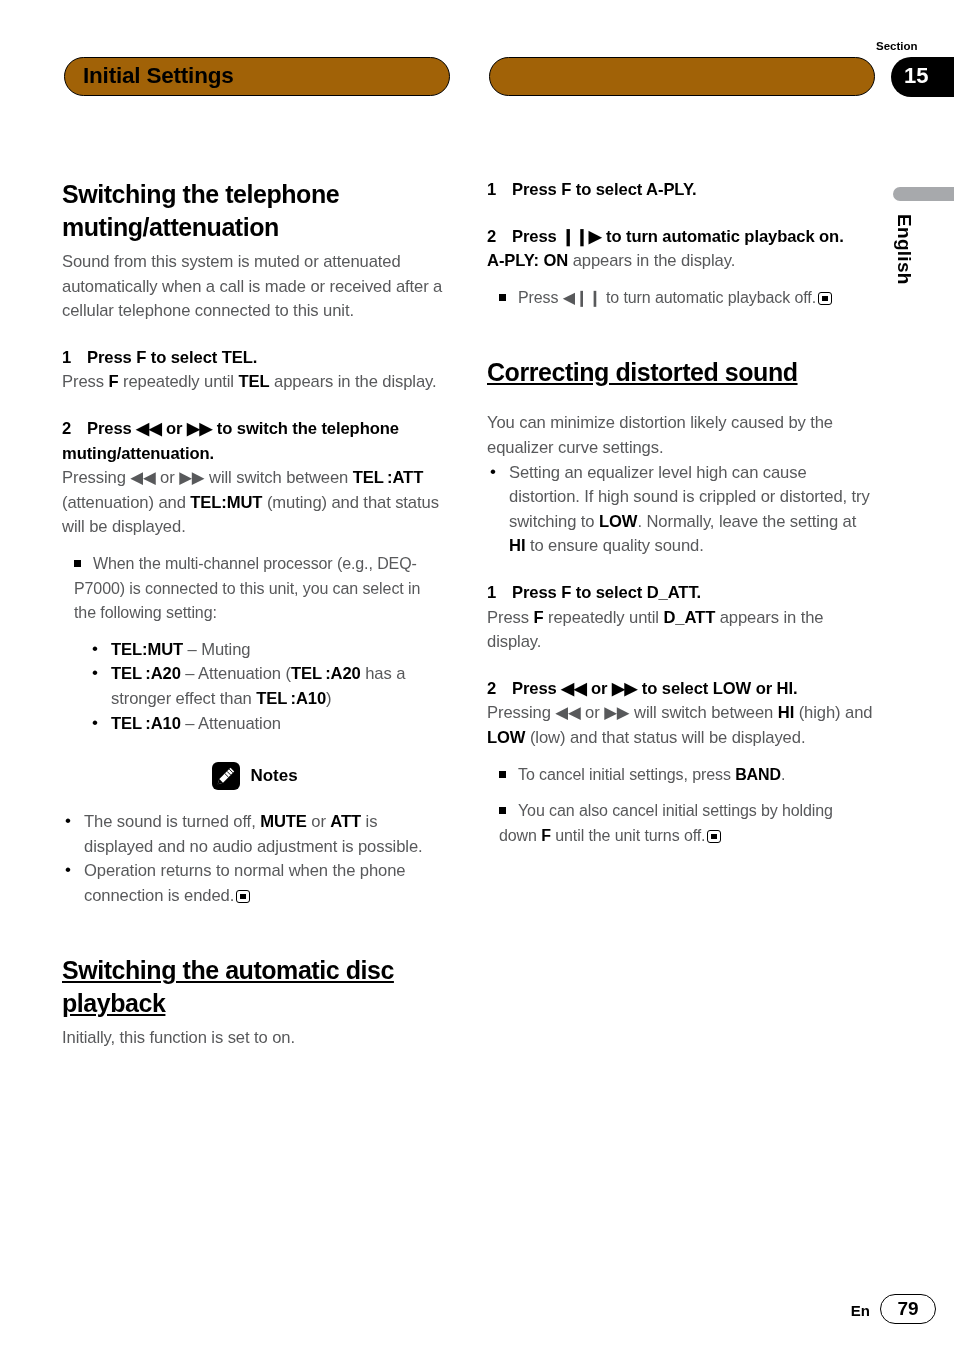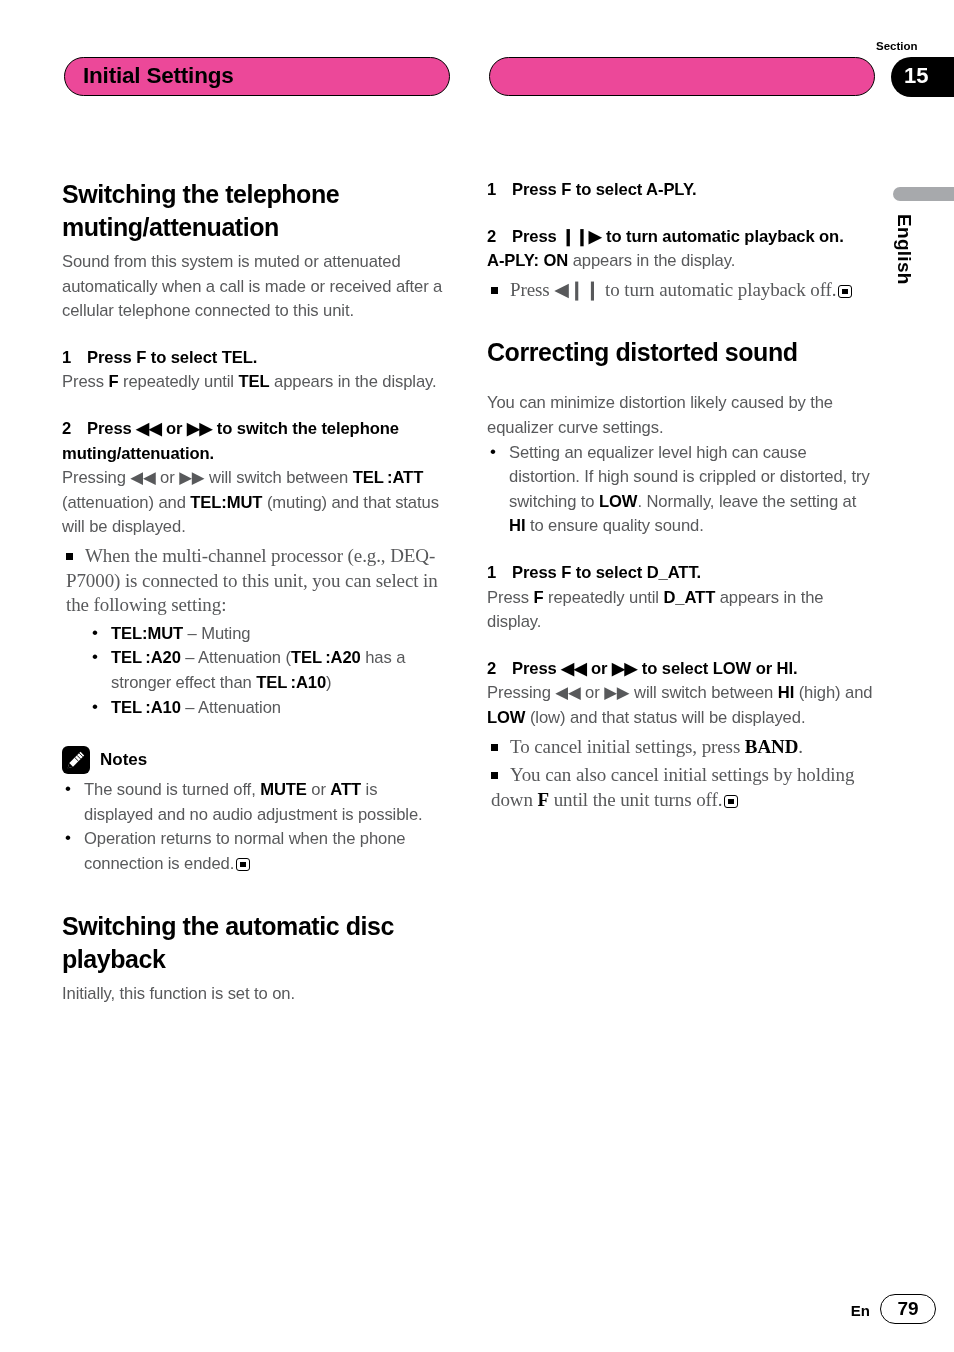--- a/index.html
+++ b/index.html
@@ -22,21 +22,21 @@
     top: 0; left: 0; right: 0;
     height: 130px;
   }
   .hdr-box {
     position: absolute;
     top: 57px;
     height: 39px;
     border: 1.3px solid #000;
     border-radius: 20px;
     box-sizing: border-box;
-    background: #ec4899;
+    background: #a16207;
   }
   .hdr-box.left  { left: 64px;  width: 386px; }
   .hdr-box.right { left: 489px; width: 386px; }
   .hdr-title {
     position: absolute;
     left: 18px;
     top: 50%;
     transform: translateY(-52%);
     font-size: 22.5px;
     font-weight: bold;
@@ -104,21 +104,21 @@
   .col.right { left: 487px; }
 
   h2.sect {
     font-size: 25px;
     line-height: 33px;
     font-weight: bold;
     color: #000;
     margin: 0 0 6px 0;
     letter-spacing: -0.45px;
   }
-  h2.sect.gap { margin-top: 34px; }
+  h2.sect.gap { margin-top: 46px; text-decoration: underline; }
 
   p.body {
     font-size: 16.6px;
     line-height: 24.6px;
     margin: 0;
     color: #58595b;
     letter-spacing: -0.1px;
   }
 
   .step {
@@ -140,26 +140,25 @@
     font-size: 16.6px;
     line-height: 24.6px;
     margin: 0;
     color: #58595b;
     letter-spacing: -0.1px;
   }
   .step-body b { color: #000; font-weight: bold; }
 
   
   .sq-item {
-    font-size: 19px;
-    line-height: 24.6px;
-    margin: 4px;
-    color: #58595b;
-    letter-spacing: -0.1px;
-    font-family: Liberation Serif, serif;
+    font-size: 16px;
+    line-height: 24.6px;
+    margin: 12px;
+    color: #58595b;
+    letter-spacing: -0.1px;
   }
   .sq-item b { color: #000; font-weight: bold; }
   .sq {
     display: inline-block;
     width: 7px; height: 7px;
     background: #000;
     vertical-align: 2px;
     margin-right: 12px;
   }
 
@@ -187,21 +186,22 @@
   }
   ul.dots > li b { color: #000; font-weight: bold; }
 
   ul.dots.indent { margin-left: 27px; }
 
   
   .notes-head {
     display: flex;
     align-items: center;
     margin-top: 26px;
-    margin-bottom: 4px;
+    margin-bottom: 20px;
+    justify-content: center;
   }
   .notes-icon {
     width: 28px; height: 28px;
     background: #000;
     border-radius: 6px;
     position: relative;
     flex: 0 0 auto;
   }
   .notes-icon svg { position: absolute; left: 4px; top: 4px; }
   .notes-label {

